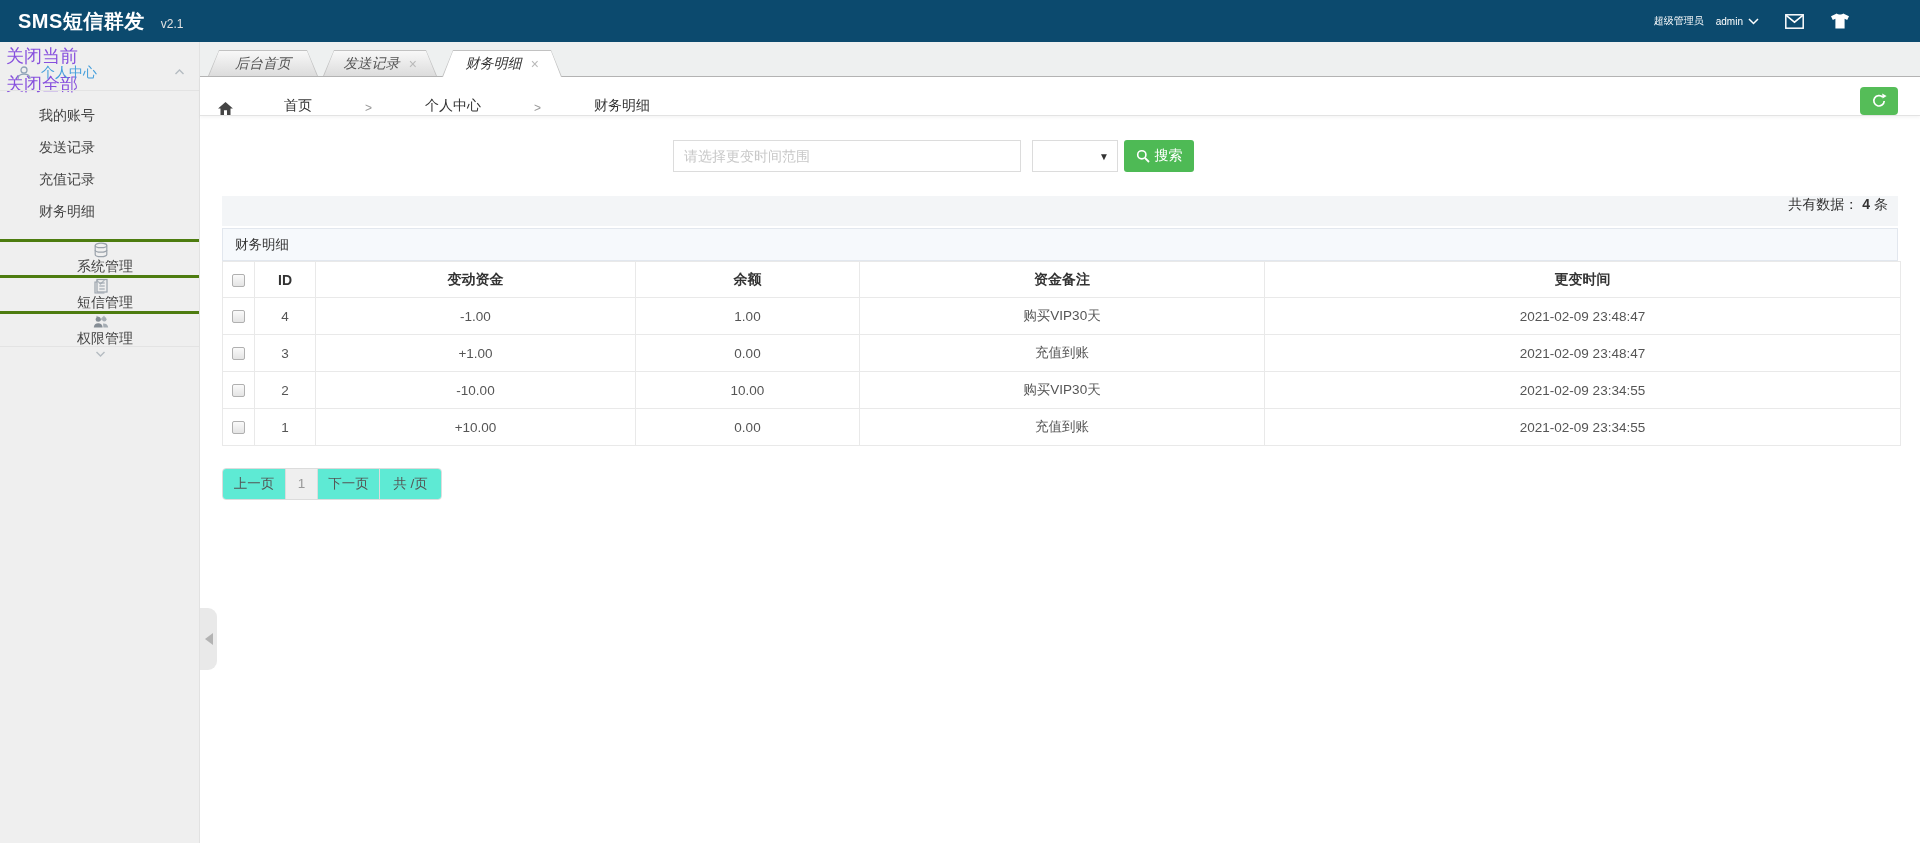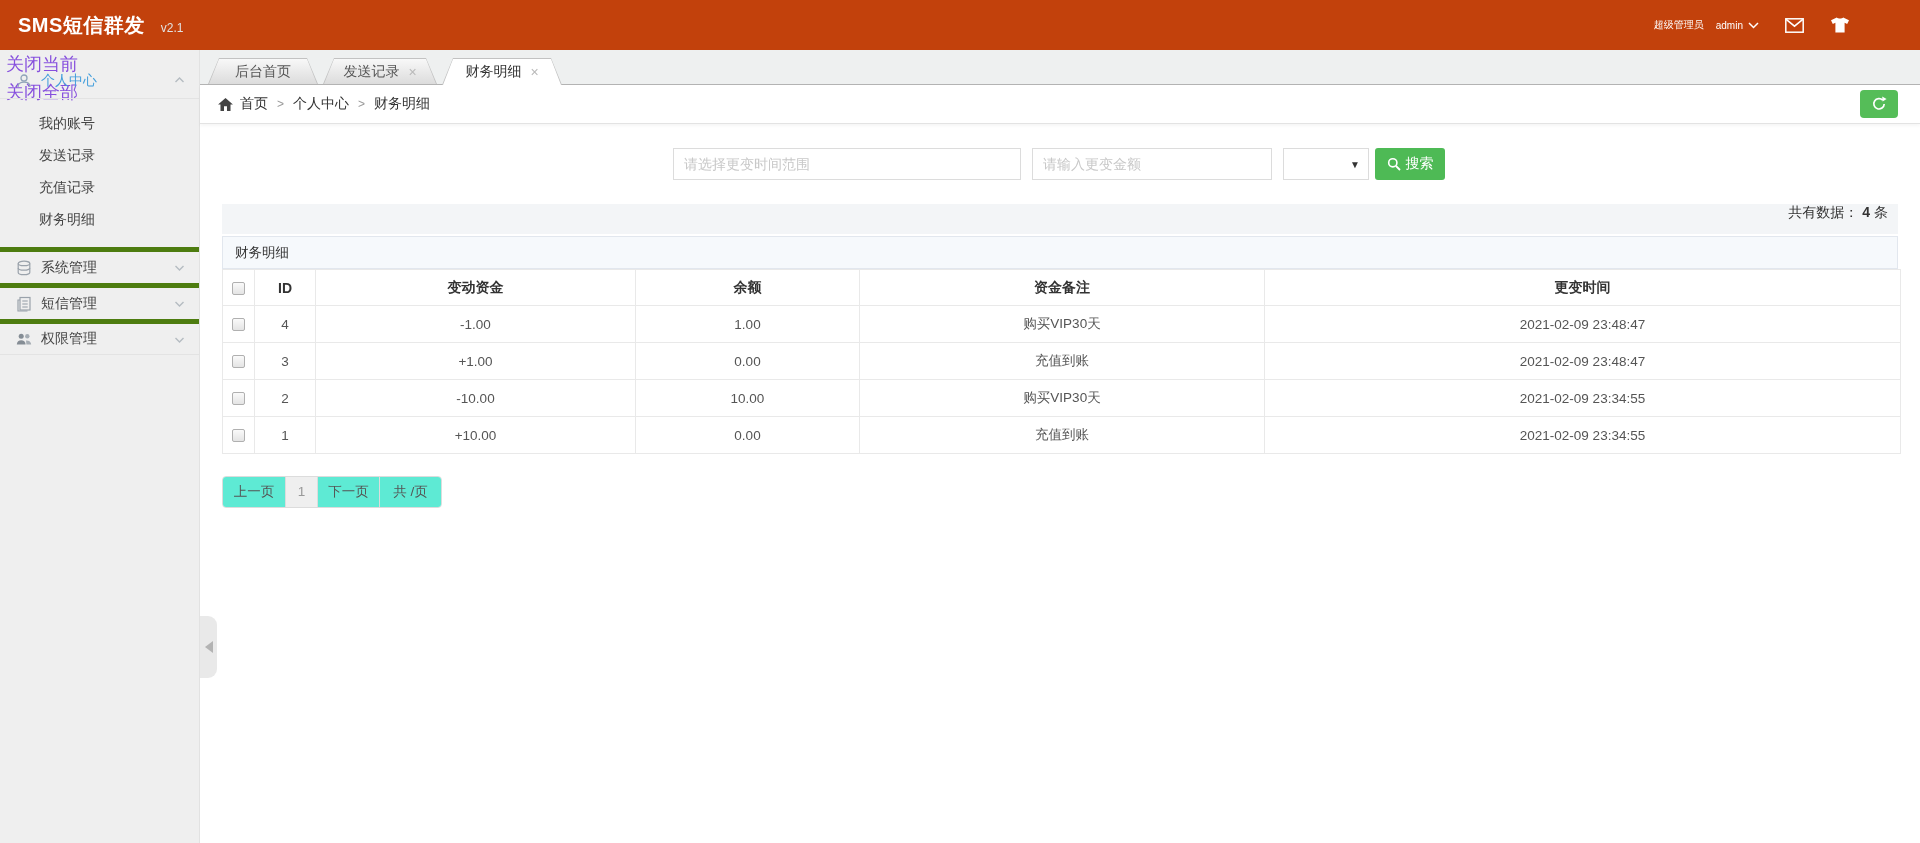--- a/index.html
+++ b/index.html
@@ -1,67 +1,67 @@
 <!DOCTYPE html>
 <html><head>
 <meta charset="utf-8">
 <style>
   * { margin:0; padding:0; box-sizing:border-box; }
   html,body { width:1920px; height:843px; overflow:hidden; }
   body { font-family:"Liberation Sans","DejaVu Sans",sans-serif; background:#fff; color:#333; }
   .page { width:1920px; height:843px; position:relative; display:flex; flex-direction:column; }
 
   
-  .topbar { height:50px; background:#c2410c; display:flex; align-items:center; padding:0 70px 0 18px; flex:0 0 auto; }
+  .topbar { height:42px; background:#0c4a6e; display:flex; align-items:center; padding:0 70px 0 18px; flex:0 0 auto; }
   .brand { display:flex; align-items:baseline; color:#fff; }
   .brand-title { font-size:20px; font-weight:bold; letter-spacing:.5px; }
   .brand-ver { font-size:12px; color:#e2e2e2; margin-left:16px; }
   .topbar-right { margin-left:auto; display:flex; align-items:center; color:#fff; font-size:10px; }
   .role { margin-right:12px; }
   .admin-wrap { display:flex; align-items:center; cursor:pointer; }
   .admin-wrap svg { margin-left:5px; }
   .top-ico { margin-left:26px; cursor:pointer; display:flex; align-items:center; }
 
   
   .body { flex:1; display:flex; position:relative; min-height:0; }
 
   
   .sidebar { width:200px; flex:0 0 200px; background:#efefef; border-right:1px solid #e2e2e2; position:relative; }
   .ghost { position:absolute; left:6px; font-size:18px; color:#6d28d9; opacity:.8; z-index:0; pointer-events:none; }
   .ghost.g1 { top:2px; } .ghost.g2 { top:30px; }
   .nav { position:relative; z-index:1; padding-top:13px; }
   .nav-group { height:36px; display:flex; align-items:center; padding:0 14px 0 16px; font-size:14px; color:#444; cursor:pointer; }
   .nav-group .glabel { flex:1; margin-left:9px; }
   .nav-group.first { border-bottom:1px solid #e3e3e3; }
-  .nav-group.bt { border-top:5px solid #4d7c0f; }
+  .nav-group.bt { border-top:3px solid #4d7c0f;flex-direction:column; }
   .nav-group.bb { border-bottom:1px solid #e3e3e3; }
   .nav-group.active .glabel { color:#459fdc; }
   .nav-sub { padding:8px 0 12px; }
   .nav-sub-item { height:32px; line-height:32px; padding-left:39px; font-size:14px; color:#444; cursor:pointer; }
   .gicon { width:16px; height:16px; flex:0 0 16px; display:flex; }
   .chev { width:11px; height:11px; display:flex; }
 
   
   .handle { position:absolute; left:200px; top:566px; width:17px; height:62px; background:#e9e9e9; border-radius:0 9px 9px 0; display:flex; align-items:center; justify-content:center; cursor:pointer; z-index:5; }
   .handle-tri { width:0; height:0; border-top:6px solid transparent; border-bottom:6px solid transparent; border-right:8px solid #b3b3b3; }
 
   
   .content { flex:1; display:flex; flex-direction:column; background:#fff; min-width:0; }
 
   
   .tabbar { height:35px; flex:0 0 35px; background:#eef0f0; border-bottom:1px solid #b3b3b3; display:flex; align-items:flex-end; padding-left:8px; }
   .tab { position:relative; height:26px; clip-path:polygon(0 100%,11px 0,calc(100% - 11px) 0,100% 100%); background:#c2c2c2; margin-right:5px; cursor:pointer; }
-  .tab-in { position:absolute; left:1px; right:1px; top:1px; bottom:0; clip-path:polygon(0 100%,10px 0,calc(100% - 10px) 0,100% 100%); background:linear-gradient(#f8f8f8,#dcdcdc); display:flex; align-items:center; justify-content:center; gap:9px; font-size:14px; color:#555; }
+  .tab-in { position:absolute; left:1px; right:1px; top:1px; bottom:0; clip-path:polygon(0 100%,10px 0,calc(100% - 10px) 0,100% 100%); background:linear-gradient(#f8f8f8,#dcdcdc); display:flex; align-items:center; justify-content:center; gap:9px; font-size:14px; color:#555;font-style:italic; }
   .tab.active { height:27px; margin-bottom:-1px; z-index:2; }
   .tab.active .tab-in { background:#ffffff; color:#333; }
   .tab-close { font-size:14px; color:#b9b9b9; line-height:1; cursor:pointer; }
   .w1{width:110px;} .w2{width:114px;} .w3{width:120px;}
 
   
-  .crumbbar { height:39px; flex:0 0 39px; background:#fff; border-bottom:1px solid #e3e3e3; box-shadow:0 2px 3px rgba(0,0,0,.04); display:flex; align-items:center; padding:0 22px 0 18px; font-size:14px; position:relative; z-index:1; }
+  .crumbbar { height:39px; flex:0 0 39px; background:#fff; border-bottom:1px solid #e3e3e3; box-shadow:0 2px 3px rgba(0,0,0,.04); display:flex; align-items:flex-end; padding:0 22px 0 18px; font-size:14px; position:relative; z-index:1;gap:44px; }
   .crumbbar .sep { color:#999; margin:0 9px; font-size:12px; }
   .crumb-home-ico { display:flex; margin-right:7px; }
   .refresh-btn { margin-left:auto; width:38px; height:28px; background:#55bd58; border:none; border-radius:4px; display:flex; align-items:center; justify-content:center; cursor:pointer; }
 
   
   .main { flex:1; padding:0 22px; position:relative; overflow:hidden; }
 
   .search-row { margin:24px 0 0 451px; height:32px; display:flex; align-items:stretch; }
   .inp { border:1px solid #dcdcdc; padding:8px 10px; font-size:14px; color:#ec4899; outline:none; background:#fff; font-family:inherit; }
   .inp::placeholder { color:#c8c8c8; }
@@ -244,21 +244,20 @@
               <polygon points="11.2,0.6 11.6,5.6 15.6,3.1" fill="#ffffff"></polygon>
             </svg>
         </button>
       </div>
 
       <div class="main">
 
         
         <div class="search-row">
           <input class="inp inp-time" type="text" placeholder="请选择更变时间范围" style="">
-          <input class="inp inp-amount" type="text" placeholder="请输入更变金额" style="">
           <div class="sel">
             <span>▼</span>
           </div>
           <button class="search-btn">
             <svg width="14" height="14" viewBox="0 0 14 14">
                 <circle cx="5.8" cy="5.8" r="4.1" fill="none" stroke="#ffffff" stroke-width="1.6"></circle>
                 <line x1="9" y1="9" x2="13" y2="13" stroke="#ffffff" stroke-width="1.8"></line>
               </svg>
             <span>搜索</span>
           </button>

